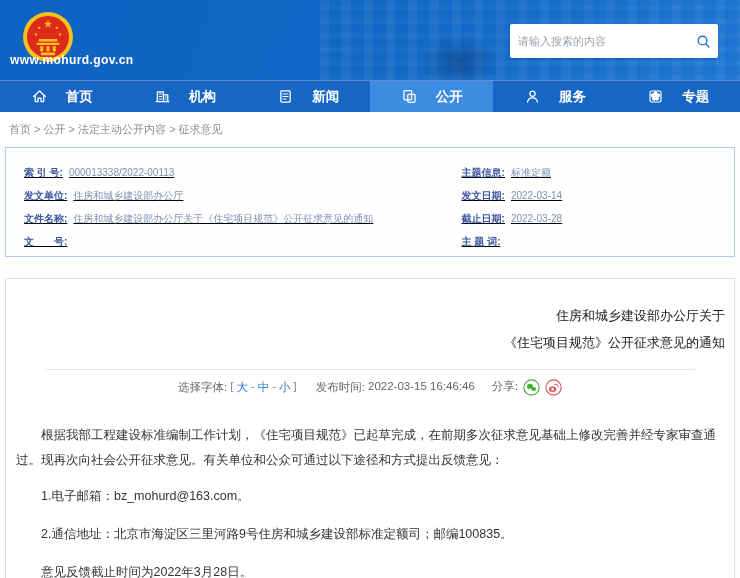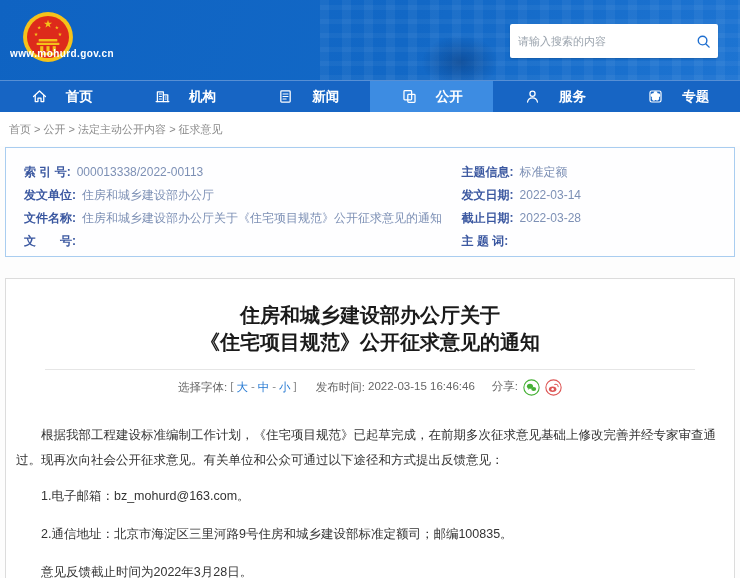--- a/index.html
+++ b/index.html
@@ -15,21 +15,21 @@
     background:
       radial-gradient(ellipse 55px 38px at 140px 62px, rgba(8,40,92,.50), transparent 70%),
       repeating-linear-gradient(90deg, rgba(255,255,255,.06) 0 9px, transparent 9px 22px),
       repeating-linear-gradient(0deg, rgba(255,255,255,.05) 0 5px, transparent 5px 14px);
     opacity:.8;
   }
   .emblem{position:absolute;left:22px;top:11px;width:52px;height:52px;}
   .brand{position:absolute;left:82px;top:17px;color:#fff;}
   .brand-title{font-size:21px;font-weight:bold;letter-spacing:1.5px;text-shadow:0 1px 2px rgba(0,0,0,.25);}
   .brand-sub{margin-top:7px;font-size:8px;color:rgba(255,255,255,.92);letter-spacing:.2px;}
-  .site-url{position:absolute;left:10px;bottom:21px;font-size:10px;font-weight:bold;color:#fff;letter-spacing:.4px;}
+  .site-url{position:absolute;left:10px;bottom:13px;font-size:12px;font-weight:bold;color:#fff;letter-spacing:.4px;}
   .search-box{
     position:absolute;right:22px;top:24px;width:208px;height:34px;background:#fff;
     display:flex;align-items:center;border-radius:2px;box-shadow:0 1px 2px rgba(0,0,0,.18);
   }
   .search-box input{flex:1;border:0;outline:0;padding:0 8px;font-size:11px;color:#333;background:transparent;
     font-family:"Liberation Sans","DejaVu Sans",sans-serif;}
   .search-box input::placeholder{color:#9aa3ad;}
   .search-btn{width:30px;height:27px;border:0;background:transparent;display:flex;align-items:center;justify-content:center;cursor:pointer;padding:0;}
   
   .nav{height:31px;display:flex;background:#1765c4;border-top:1px solid rgba(255,255,255,.28);}
@@ -37,27 +37,27 @@
     color:#fff;font-size:13.5px;font-weight:bold;cursor:pointer;}
   .nav-item.active{background:#3d8ce2;}
   .nav-item svg{display:block;}
   
   .breadcrumb{padding:10px 9px 9px;font-size:11px;color:#8a8a8a;background:#fff;}
   
   .meta-box{margin:1px 5px 0;border:1px solid #a9cdf0;background:#fefeff;
     padding:13px 18px 15px;display:flex;box-sizing:border-box;height:110px;}
   .meta-col-left{flex:1.72;}
   .meta-col-right{flex:1;}
-  .meta-row{font-size:12px;line-height:23px;white-space:nowrap;}
+  .meta-row{font-size:10px;line-height:23px;white-space:nowrap;text-decoration:underline;}
   .meta-label{color:#3a57a0;font-weight:bold;margin-right:6px;}
   .meta-value{color:#7d90b5;}
   
   .article-box{margin:21px 5px 0;border:1px solid #dcdcdc;background:#fff;
     box-sizing:border-box;height:310px;padding:23px 9px 0;}
-  .article-title{text-align:center;font-size:20px;font-weight:bold;color:#1a1a1a;line-height:27px;margin:0 0 0;}
+  .article-title{text-align:right;font-size:13px;font-weight:normal;color:#1a1a1a;line-height:27px;margin:0 0 0;}
   .divider{border-top:1px solid #e6e6e6;margin:13px 30px 0;}
   .article-meta{margin-top:9px;display:flex;align-items:center;justify-content:center;gap:5px;
     font-size:11.5px;color:#666;}
   .article-meta .grp{display:flex;align-items:flex-start;gap:3px;}
   .article-meta .size-link{color:#2478d2;text-decoration:none;cursor:pointer;}
   .article-meta .sep{color:#888;}
   .article-meta .publish{margin-left:14px;}
   .article-meta .share-lbl{margin-left:12px;}
   .share-icon{display:inline-flex;cursor:pointer;margin-left:2px;}
   .article-body{margin-top:27px;padding:0 1px;}

